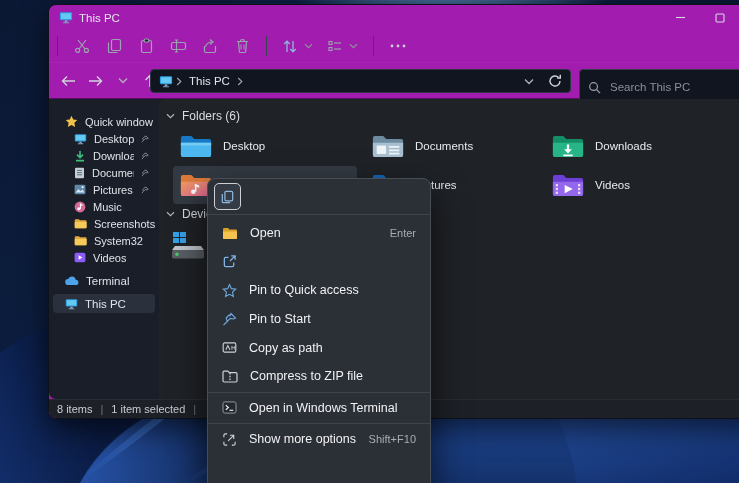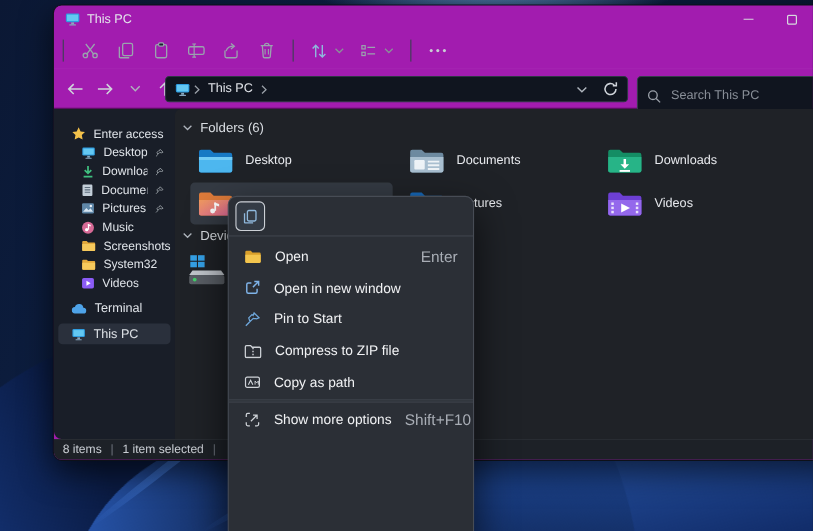--- a/index.html
+++ b/index.html
@@ -99,21 +99,21 @@
   
   .ctx{position:absolute;left:207px;top:178px;width:224px;height:312px;background:#2b2f36;
     border:1px solid #474c55;border-radius:8px;box-shadow:0 14px 36px rgba(0,0,0,.65);z-index:50;}
   .ctx-iconrow{height:36px;display:flex;align-items:center;padding:0 6px;
     border-bottom:1px solid #3f444c;}
   .ctx-quick-btn{width:27px;height:27px;border:1.5px solid #ccd0d6;border-radius:5px;
     background:#343b45;display:flex;align-items:center;justify-content:center;}
   .ctx-item{height:28.6px;margin:0 4px;padding:0 10px;border-radius:4px;display:flex;
     align-items:center;gap:12px;}
   .ctx-label{font-size:12.5px;color:#f1f2f4;white-space:nowrap;}
-  .ctx-short{margin-left:auto;font-size:14px;color:#a8adb5;}
+  .ctx-short{margin-left:auto;font-size:11px;color:#a8adb5;}
   .ctx-sep{height:1px;background:#3f444c;margin:1px 0;}
 </style>
 </head>
 <body>
 
 <div class="stage">
 
   <div class="wallpaper">
     <div class="petal p1"></div>
     <div class="petal p2"></div>
@@ -300,21 +300,21 @@
 
     <div class="body-area">
       <div class="main-pane"></div>
 
       <div class="side-item" style="top:14px">
         <span>
           <svg width="13" height="13" viewBox="0 0 14 14">
               <path d="M7 .8 L8.9 4.8 L13.2 5.4 L10.1 8.4 L10.9 12.8 L7 10.7 L3.1 12.8 L3.9 8.4 L.8 5.4 L5.1 4.8 Z" fill="#f2c14b"></path>
             </svg>
         </span>
-        <span class="si-label">Enter access</span>
+        <span class="si-label">Quick window</span>
       </div>
 
       <div class="side-item child" style="top:31px">
         <span>
           <svg width="13" height="12" viewBox="0 0 16 14">
               <rect x="1" y="1" width="14" height="9" rx="1.5" fill="#2f9de0"></rect>
               <rect x="2.2" y="2.2" width="11.6" height="6.6" fill="#63c8f2"></rect>
               <rect x="6.5" y="10.3" width="3" height="2" fill="#88a7bf"></rect>
               <rect x="4.5" y="12.3" width="7" height="1.3" rx=".6" fill="#88a7bf"></rect>
             </svg>
@@ -602,62 +602,81 @@
       <span class="ctx-short">Enter</span>
     </div>
 
     <div class="ctx-item">
       <span>
         <svg width="15" height="15" viewBox="0 0 16 16">
             <path d="M7 3.5 H4 q-1.5 0-1.5 1.5 v7 q0 1.5 1.5 1.5 h7 q1.5 0 1.5-1.5 V9" fill="none" stroke="#7fb3e8" stroke-width="1.4"></path>
             <path d="M8.5 7.5 L14 2 M9.8 2 H14 V6.2" fill="none" stroke="#7fb3e8" stroke-width="1.4"></path>
           </svg>
       </span>
-      <span class="ctx-label">Open in new window</span>
       <span class="ctx-short"></span>
     </div>
 
+    <div class="ctx-item">
+      <span>
+        <svg width="15" height="15" viewBox="0 0 16 16">
+            <path d="M8 1.6 L10 6 L14.6 6.6 L11.2 9.8 L12.1 14.4 L8 12.1 L3.9 14.4 L4.8 9.8 L1.4 6.6 L6 6 Z" fill="none" stroke="#6fa8dc" stroke-width="1.2"></path>
+          </svg>
+      </span>
+      <span class="ctx-label">Pin to Quick access</span>
+      <span class="ctx-short"></span>
+    </div>
 
     <div class="ctx-item">
       <span>
         <svg width="15" height="15" viewBox="0 0 16 16">
             <path d="M9.6 1.6 L14.4 6.4 L12 7.4 L8.8 6.8 L5.6 10 L4.4 6.4 L7.6 3.2 L8.6 4 Z" fill="none" stroke="#6fa8dc" stroke-width="1.2"></path>
             <path d="M5.2 10.4 L1.6 14" stroke="#6fa8dc" stroke-width="1.3"></path>
           </svg>
       </span>
       <span class="ctx-label">Pin to Start</span>
-      <span class="ctx-short"></span>
-    </div>
-
-    <div class="ctx-item">
-      <span>
-        <svg width="16" height="13" viewBox="0 0 16 13">
-            <path d="M1 2.4 q0-1.2 1.2-1.2 h3.6 l1.5 1.5 h6.5 q1.2 0 1.2 1.2 v6.9 q0 1.2-1.2 1.2 H2.2 q-1.2 0-1.2-1.2 z" fill="none" stroke="#cfd3d8" stroke-width="1.2"></path>
-            <path d="M8 3 v1.4 M8 5.8 v1.4 M8 8.6 v1.4" stroke="#cfd3d8" stroke-width="1.3"></path>
-          </svg>
-      </span>
-      <span class="ctx-label">Compress to ZIP file</span>
       <span class="ctx-short"></span>
     </div>
 
     <div class="ctx-item">
       <span>
         <svg width="15" height="13" viewBox="0 0 16 14">
             <rect x="1.2" y="2" width="13.6" height="10" rx="1.6" fill="none" stroke="#cfd3d8" stroke-width="1.2"></rect>
             <path d="M4 9.5 L6.2 5 L8.4 9.5" fill="none" stroke="#cfd3d8" stroke-width="1.1"></path>
             <path d="M10 9.5 V5 l2 2.4 2-2.4 v4.5" fill="none" stroke="#cfd3d8" stroke-width="1.1" transform="scale(.8) translate(3.2 2.2)"></path>
           </svg>
       </span>
       <span class="ctx-label">Copy as path</span>
       <span class="ctx-short"></span>
     </div>
 
+    <div class="ctx-item">
+      <span>
+        <svg width="16" height="13" viewBox="0 0 16 13">
+            <path d="M1 2.4 q0-1.2 1.2-1.2 h3.6 l1.5 1.5 h6.5 q1.2 0 1.2 1.2 v6.9 q0 1.2-1.2 1.2 H2.2 q-1.2 0-1.2-1.2 z" fill="none" stroke="#cfd3d8" stroke-width="1.2"></path>
+            <path d="M8 3 v1.4 M8 5.8 v1.4 M8 8.6 v1.4" stroke="#cfd3d8" stroke-width="1.3"></path>
+          </svg>
+      </span>
+      <span class="ctx-label">Compress to ZIP file</span>
+      <span class="ctx-short"></span>
+    </div>
+
 
     <div class="ctx-sep"></div>
 
+    <div class="ctx-item">
+      <span>
+        <svg width="15" height="13" viewBox="0 0 16 14">
+            <rect x="1" y="1" width="14" height="12" rx="2" fill="#23272c" stroke="#9aa0a8" stroke-width="1"></rect>
+            <path d="M4 4.6 L6.8 7 L4 9.4" fill="none" stroke="#e8eaee" stroke-width="1.3"></path>
+            <line x1="8" y1="10" x2="12" y2="10" stroke="#e8eaee" stroke-width="1.3"></line>
+          </svg>
+      </span>
+      <span class="ctx-label">Open in Windows Terminal</span>
+      <span class="ctx-short"></span>
+    </div>
 
     <div class="ctx-sep"></div>
 
     <div class="ctx-item">
       <span>
         <svg width="15" height="15" viewBox="0 0 16 16">
             <path d="M5.5 2 H3.5 Q2 2 2 3.5 V5.5 M10.5 14 h2 Q14 14 14 12.5 V10.5 M2 10.5 v2 Q2 14 3.5 14 H5.5" fill="none" stroke="#cfd3d8" stroke-width="1.2"></path>
             <path d="M6.5 9.5 L12.5 3.5 M8.6 3.5 H12.5 V7.4" fill="none" stroke="#cfd3d8" stroke-width="1.2"></path>
           </svg>
       </span>

